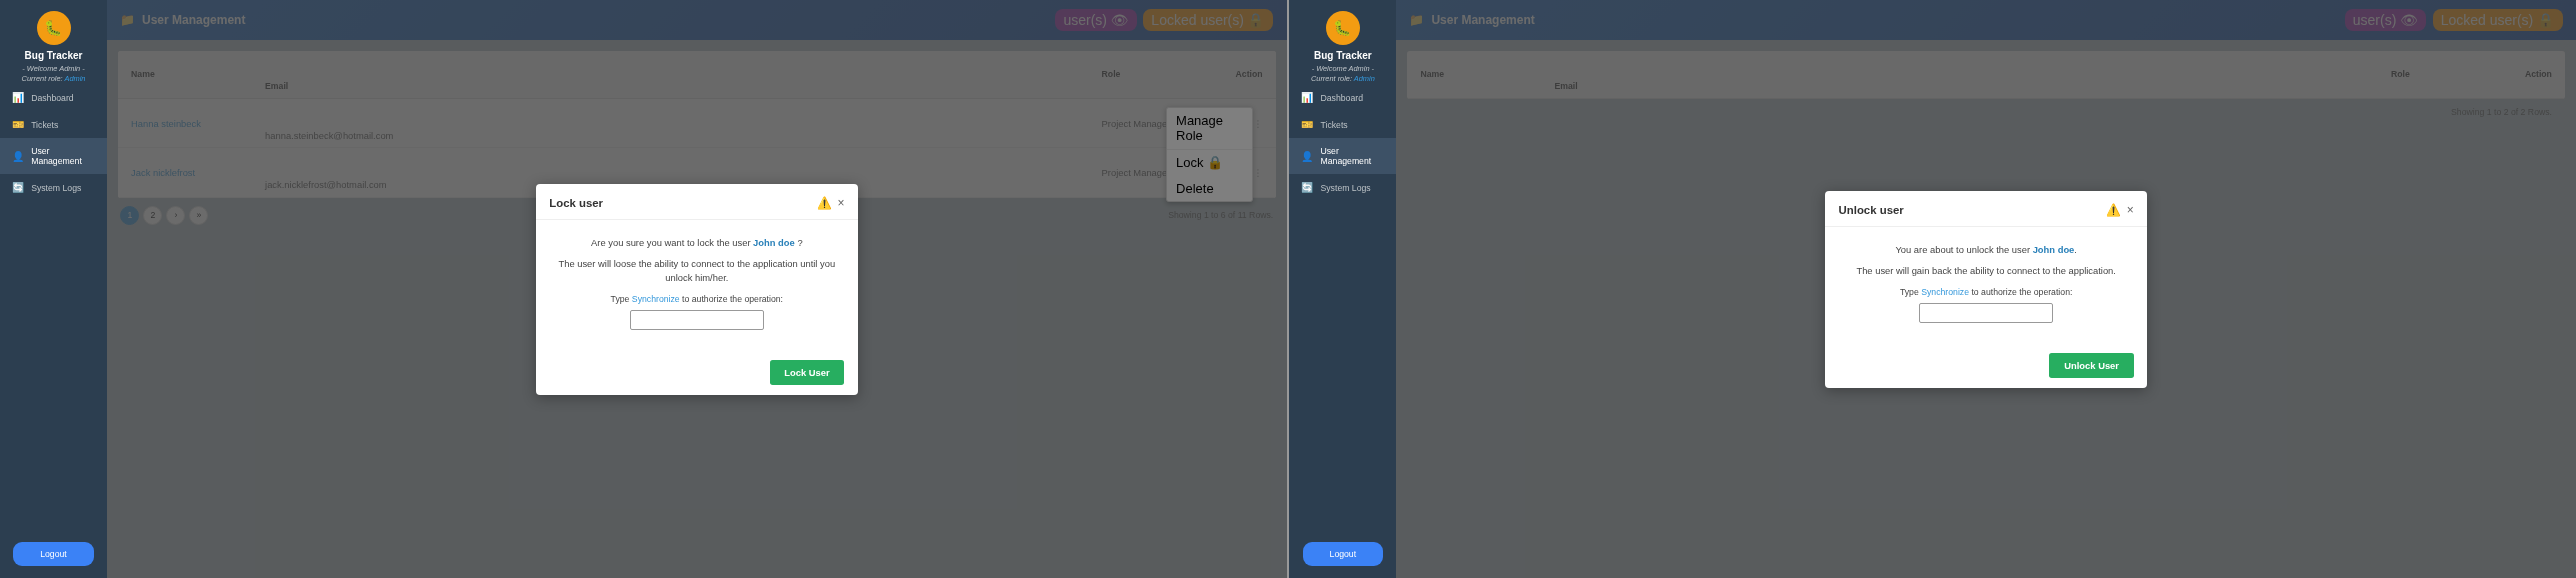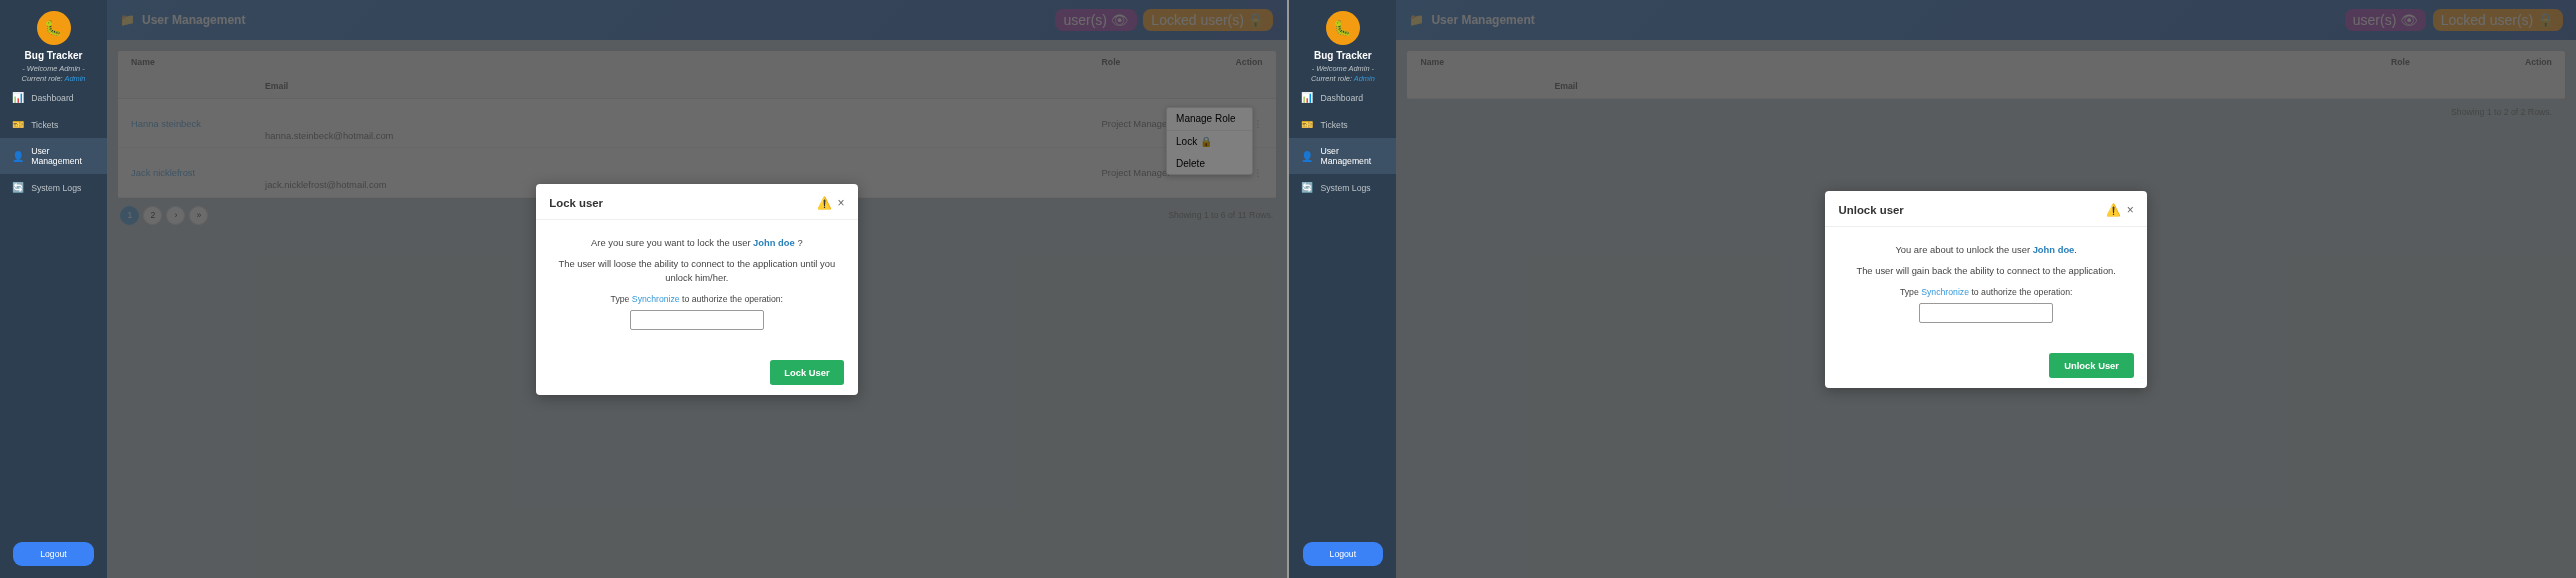--- a/index.html
+++ b/index.html
@@ -165,21 +165,21 @@
       border: 0.7px solid #ddd;
       border-radius: 2.7px;
       box-shadow: 0 1.3px 5.4px rgba(0,0,0,0.2);
       position: absolute;
       width: 87px;
       z-index: 5;
     }
     .context-menu-item {
       padding: 5.4px 9.4px;
       cursor: pointer;
-      font-size: 10px;
+      font-size: 13px;
     }
     .context-menu-divider {
       border-top: 0.7px solid #eee;
     }
 
     
     .pagination {
       display: flex;
       align-items: center;
       gap: 4px;
@@ -340,20 +340,21 @@
       overflow: hidden;
     }
     .table-header-row {
       display: flex;
       background: #f5f5f5;
       border-bottom: 1.3px solid #ddd;
       padding: 6.7px 13.4px;
       font-weight: bold;
       font-size: 8.7px;
       color: #333;
+      align-items: center;
     }
     .col-name { width: 134px; }
     .col-email { flex: 1; margin-top: 24px; }
     .col-role { width: 107px; }
     .col-action { width: 54px; text-align: right; }
   </style>
 </head>
 <body>
 
 <div class="panel">

